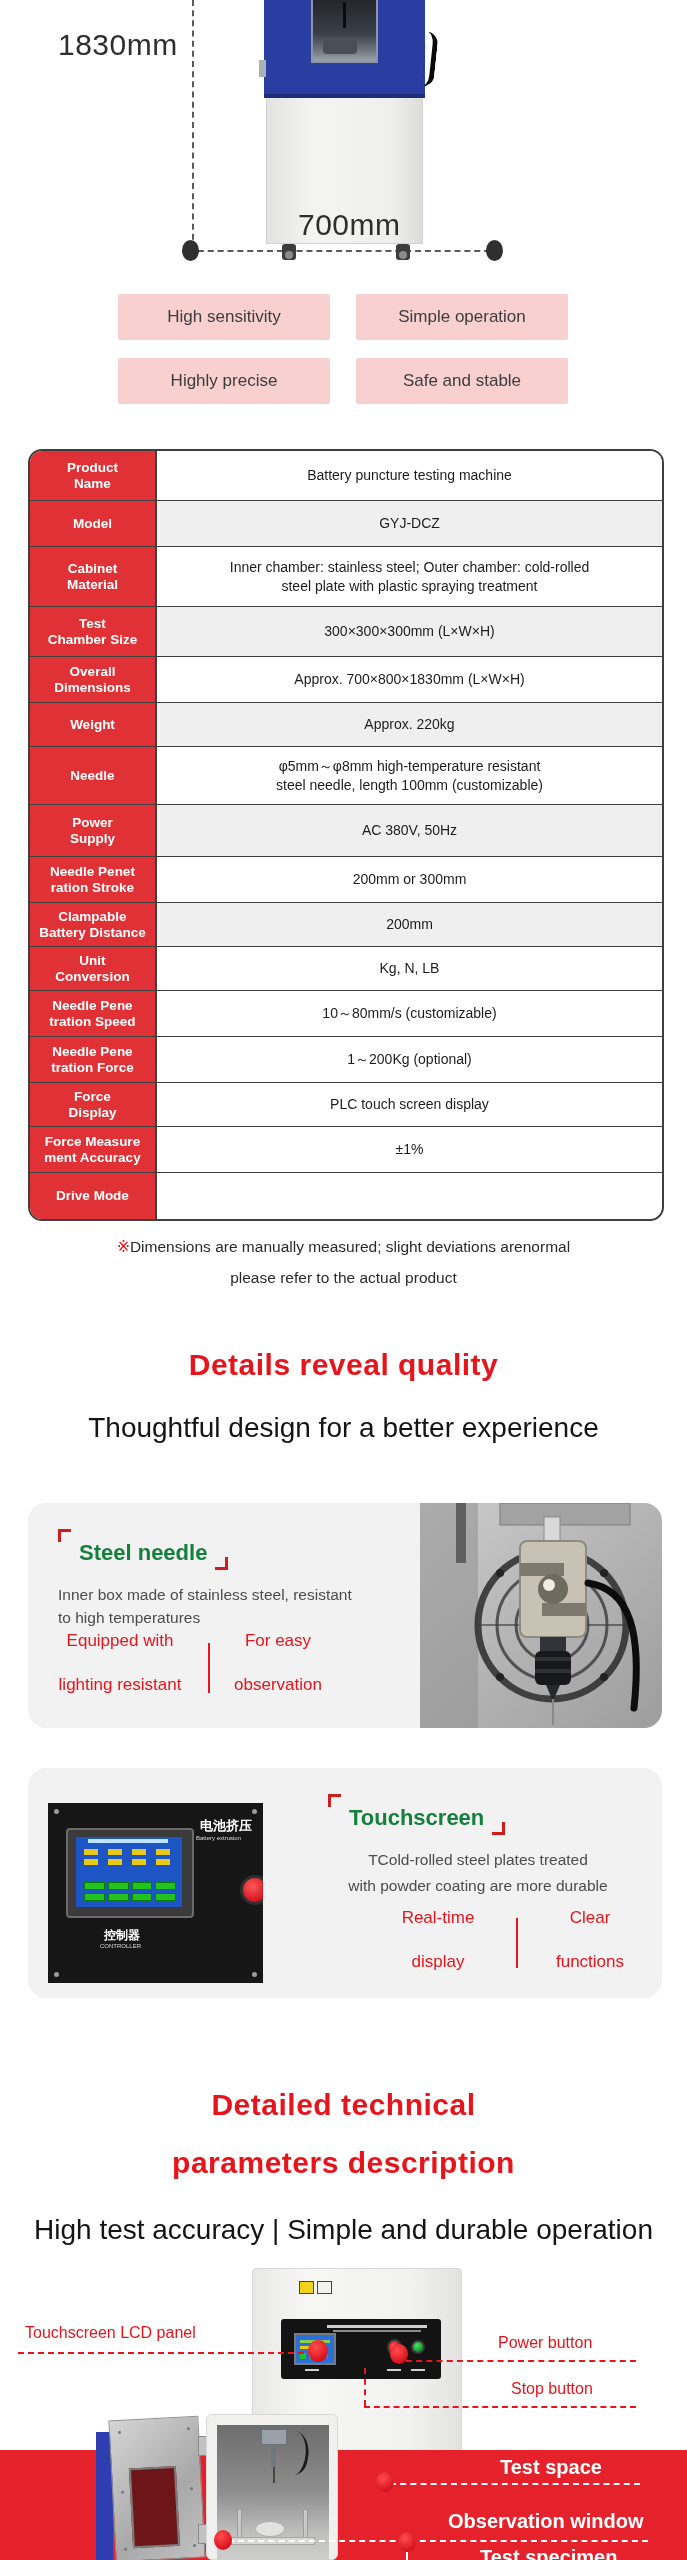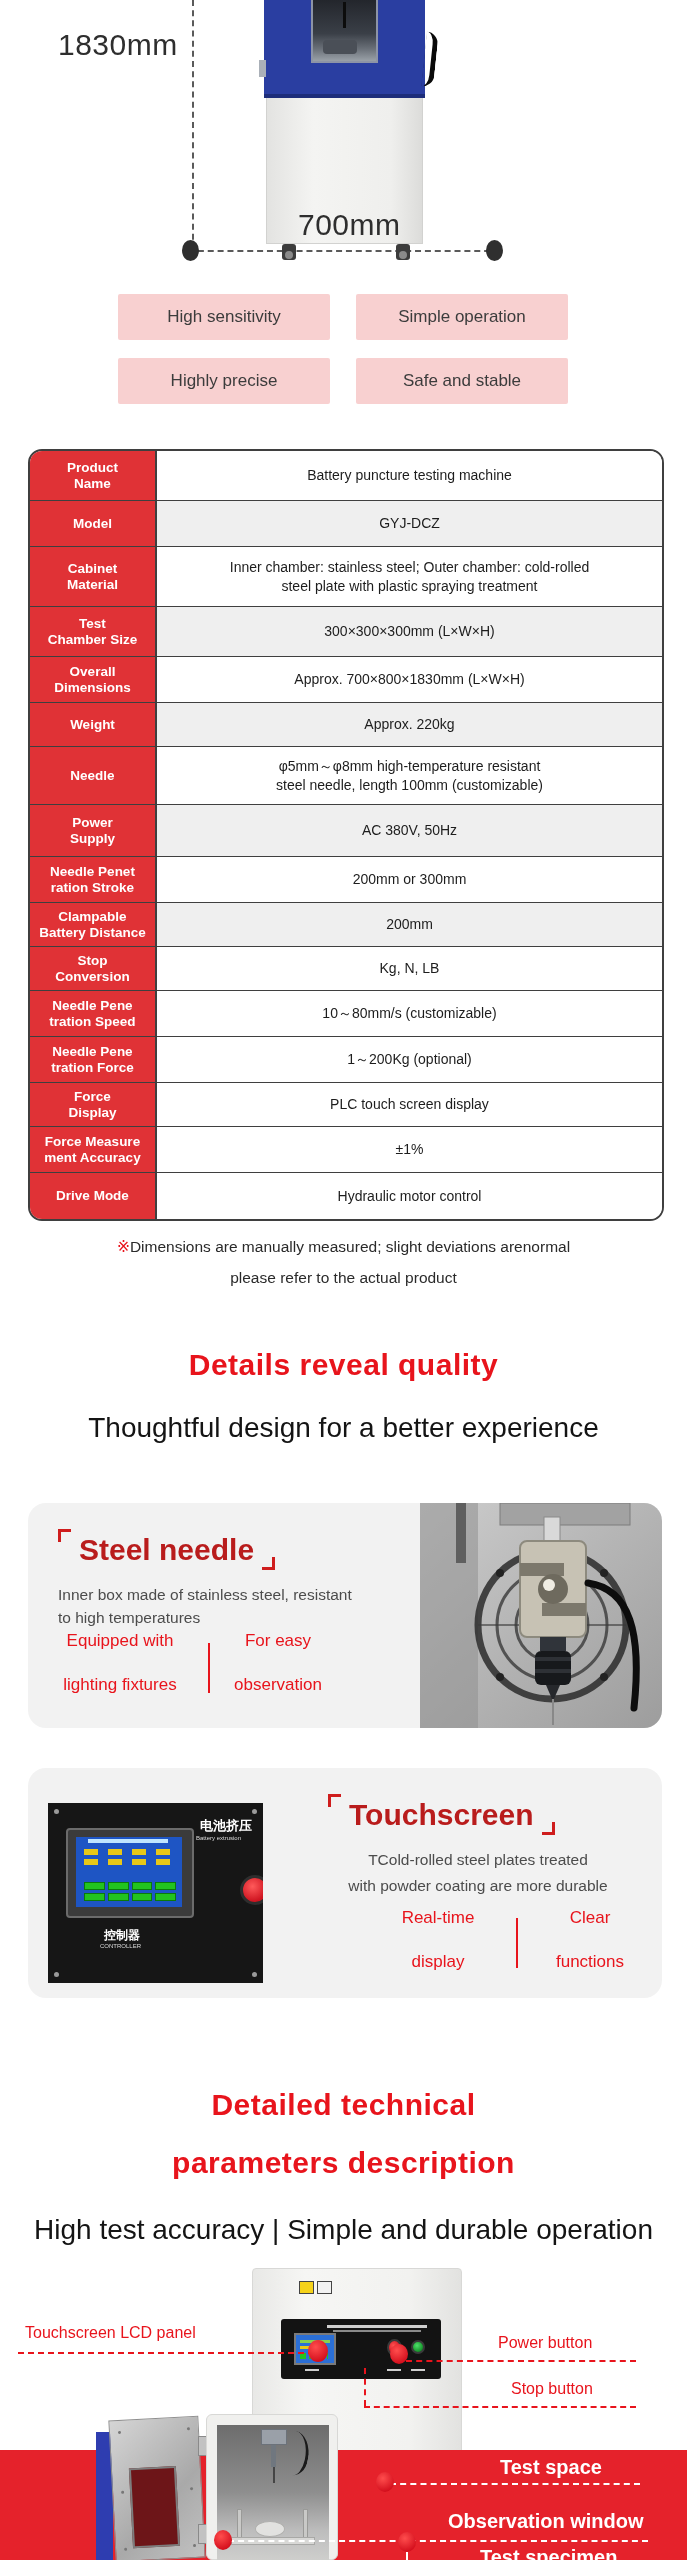--- a/index.html
+++ b/index.html
@@ -42,21 +42,21 @@
   .note-line{position:absolute;width:100%;text-align:center;font-size:15.5px;color:#2a2a2a}
   .note-line .sym{color:var(--red)}
 
   
   .big-title{position:absolute;width:100%;text-align:center;color:var(--red);
              font-weight:800;font-size:30px;letter-spacing:.5px}
   .sub-title{position:absolute;width:100%;text-align:center;color:#141414;font-size:28px}
 
   
   .card{position:absolute;left:28px;width:634px;background:var(--card-gray);border-radius:18px}
-  .card-title{position:absolute;font-size:30px;font-weight:800;color:#b91c1c;white-space:nowrap}
+  .card-title{position:absolute;font-size:22px;font-weight:800;color:#15803d;white-space:nowrap}
   .bracket-open{display:inline-block;width:13px;height:13px;border-left:3px solid #cf1d1d;
                 border-top:3px solid #cf1d1d;vertical-align:18px;margin-right:8px}
   .bracket-close{display:inline-block;width:13px;height:13px;border-right:3px solid #cf1d1d;
                  border-bottom:3px solid #cf1d1d;vertical-align:-10px;margin-left:8px}
   .card-body{position:absolute;font-size:15.5px;line-height:23px;color:#4c4c4c}
   .feat{position:absolute;font-size:17px;color:var(--red);text-align:center}
   .feat-divider{position:absolute;width:2px;background:var(--red)}
 
   
   #cp-photo{position:absolute;left:20px;top:35px;width:215px;height:180px;background:#161616;overflow:hidden}
@@ -200,21 +200,21 @@
         <div class="spec-label">Needle Penet
 ration Stroke</div>
         <div class="spec-value">200mm or 300mm</div>
       </div>
       <div class="spec-row shaded" style="height: 44px;">
         <div class="spec-label">Clampable
 Battery Distance</div>
         <div class="spec-value">200mm</div>
       </div>
       <div class="spec-row" style="height: 44px;">
-        <div class="spec-label">Stop
+        <div class="spec-label">Unit
 Conversion</div>
         <div class="spec-value">Kg, N, LB</div>
       </div>
       <div class="spec-row" style="height: 46px;">
         <div class="spec-label">Needle Pene
 tration Speed</div>
         <div class="spec-value">10～80mm/s (customizable)</div>
       </div>
       <div class="spec-row" style="height: 46px;">
         <div class="spec-label">Needle Pene
@@ -226,21 +226,20 @@
 Display</div>
         <div class="spec-value">PLC touch screen display</div>
       </div>
       <div class="spec-row" style="height: 46px;">
         <div class="spec-label">Force Measure
 ment Accuracy</div>
         <div class="spec-value">±1%</div>
       </div>
       <div class="spec-row" style="height: 46px;">
         <div class="spec-label">Drive Mode</div>
-        <div class="spec-value">Hydraulic motor control</div>
       </div>
     </div>
 
   <div class="note-line" style="top:1269px">please refer to the actual product</div>
   <div class="note-line" style="top:1238px">
     <span class="sym">※</span><span>Dimensions are manually measured; slight deviations arenormal</span>
   </div>
 
   <div class="big-title" style="top:1348px">Details reveal quality</div>
   <div class="sub-title" style="top:1412px">Thoughtful design for a better experience</div>
@@ -281,21 +280,21 @@
         <rect x="115" y="166" width="36" height="4" fill="#2e3136"></rect>
         <polygon points="126,182 140,182 134,196 132,196" fill="#26282c"></polygon>
         <line x1="133" y1="196" x2="133" y2="222" stroke="#888" stroke-width="2"></line>
       </svg>
     </div>
     <div class="card-title" style="left:30px;top:26px">
       <span class="bracket-open"></span><span>Steel needle</span><span class="bracket-close"></span>
     </div>
     <div class="card-body" style="left:30px;top:80px;width:300px">Inner box made of stainless steel, resistant to high temperatures</div>
     <div class="feat" style="left:22px;top:128px;width:140px">Equipped with</div>
-    <div class="feat" style="left:22px;top:172px;width:140px">lighting fixtures</div>
+    <div class="feat" style="left:22px;top:172px;width:140px">lighting resistant</div>
     <div class="feat-divider" style="left:180px;top:140px;height:50px"></div>
     <div class="feat" style="left:200px;top:128px;width:100px">For easy</div>
     <div class="feat" style="left:200px;top:172px;width:100px">observation</div>
   </div>
 
   <div class="card" style="top:1768px;height:230px">
     <div id="cp-photo">
       <span class="screw" style="left:6px;top:6px"></span>
         <span class="screw" style="right:6px;top:6px"></span>
       <span class="screw" style="left:6px;bottom:6px"></span>

